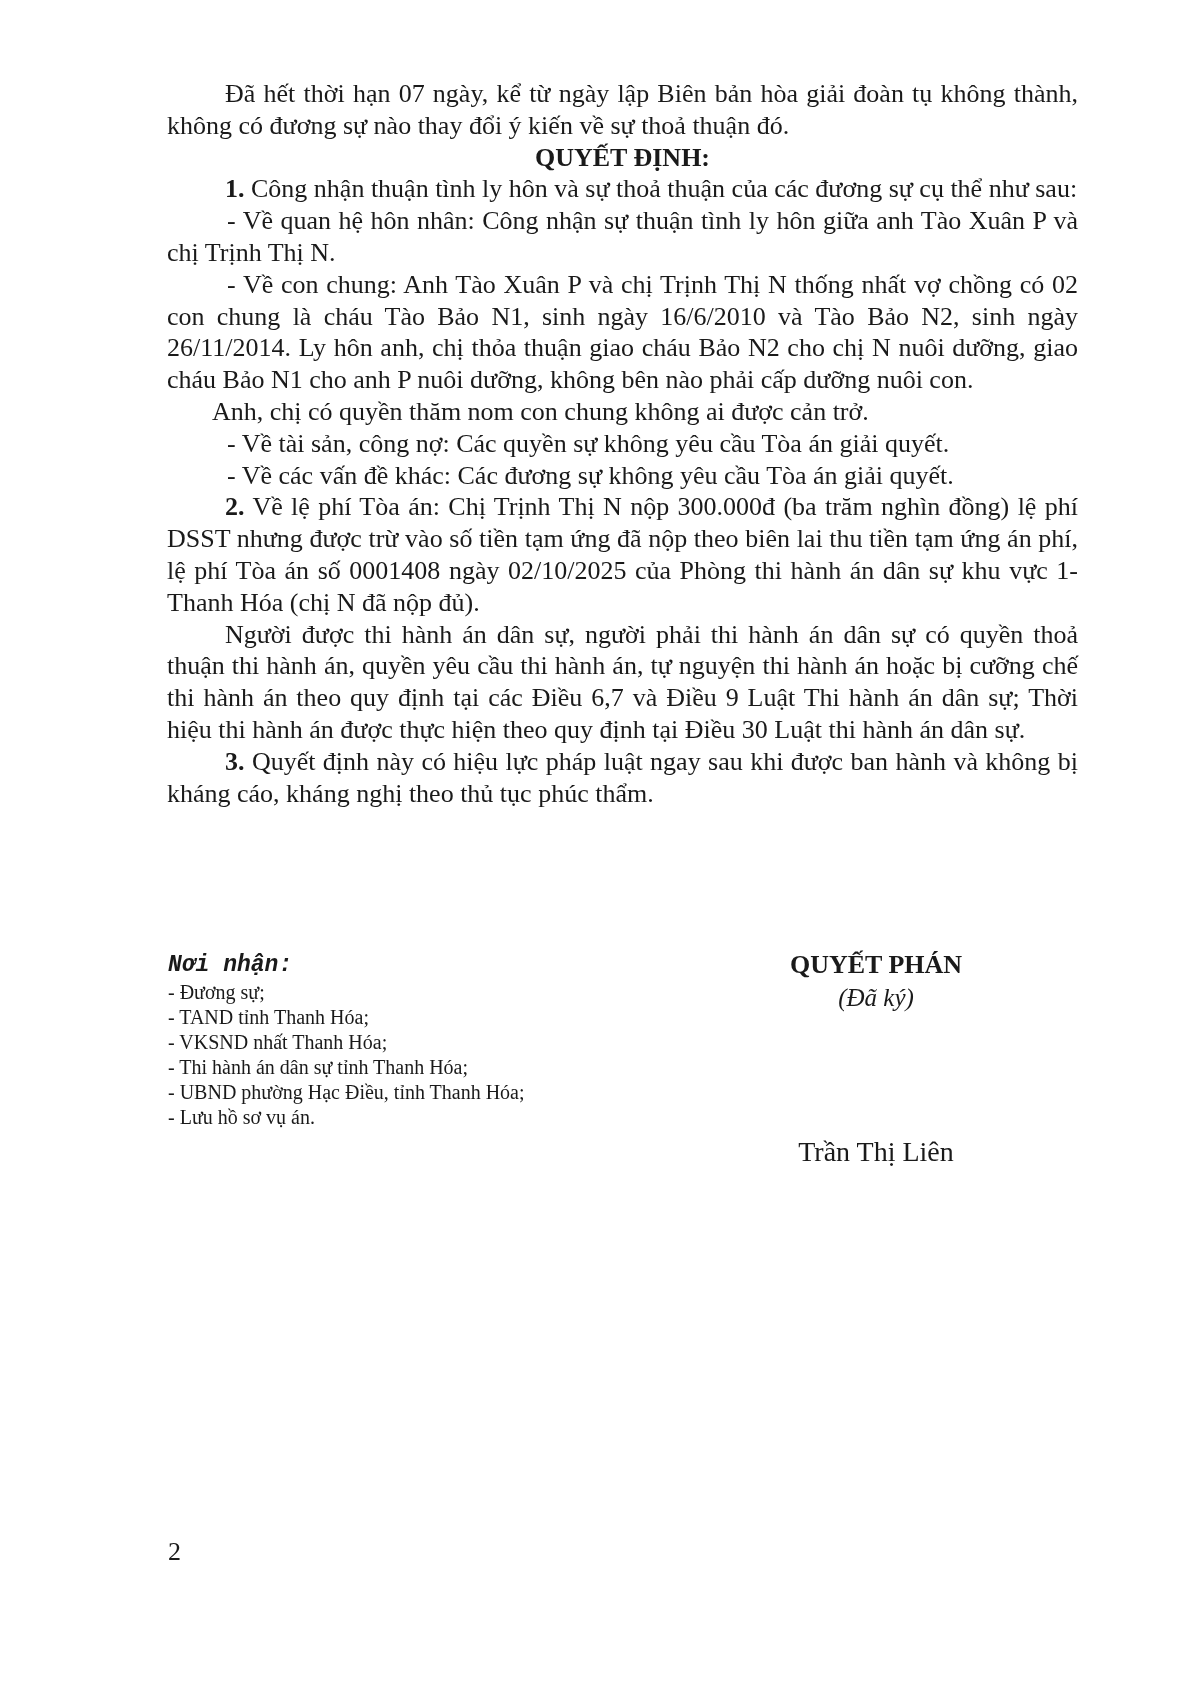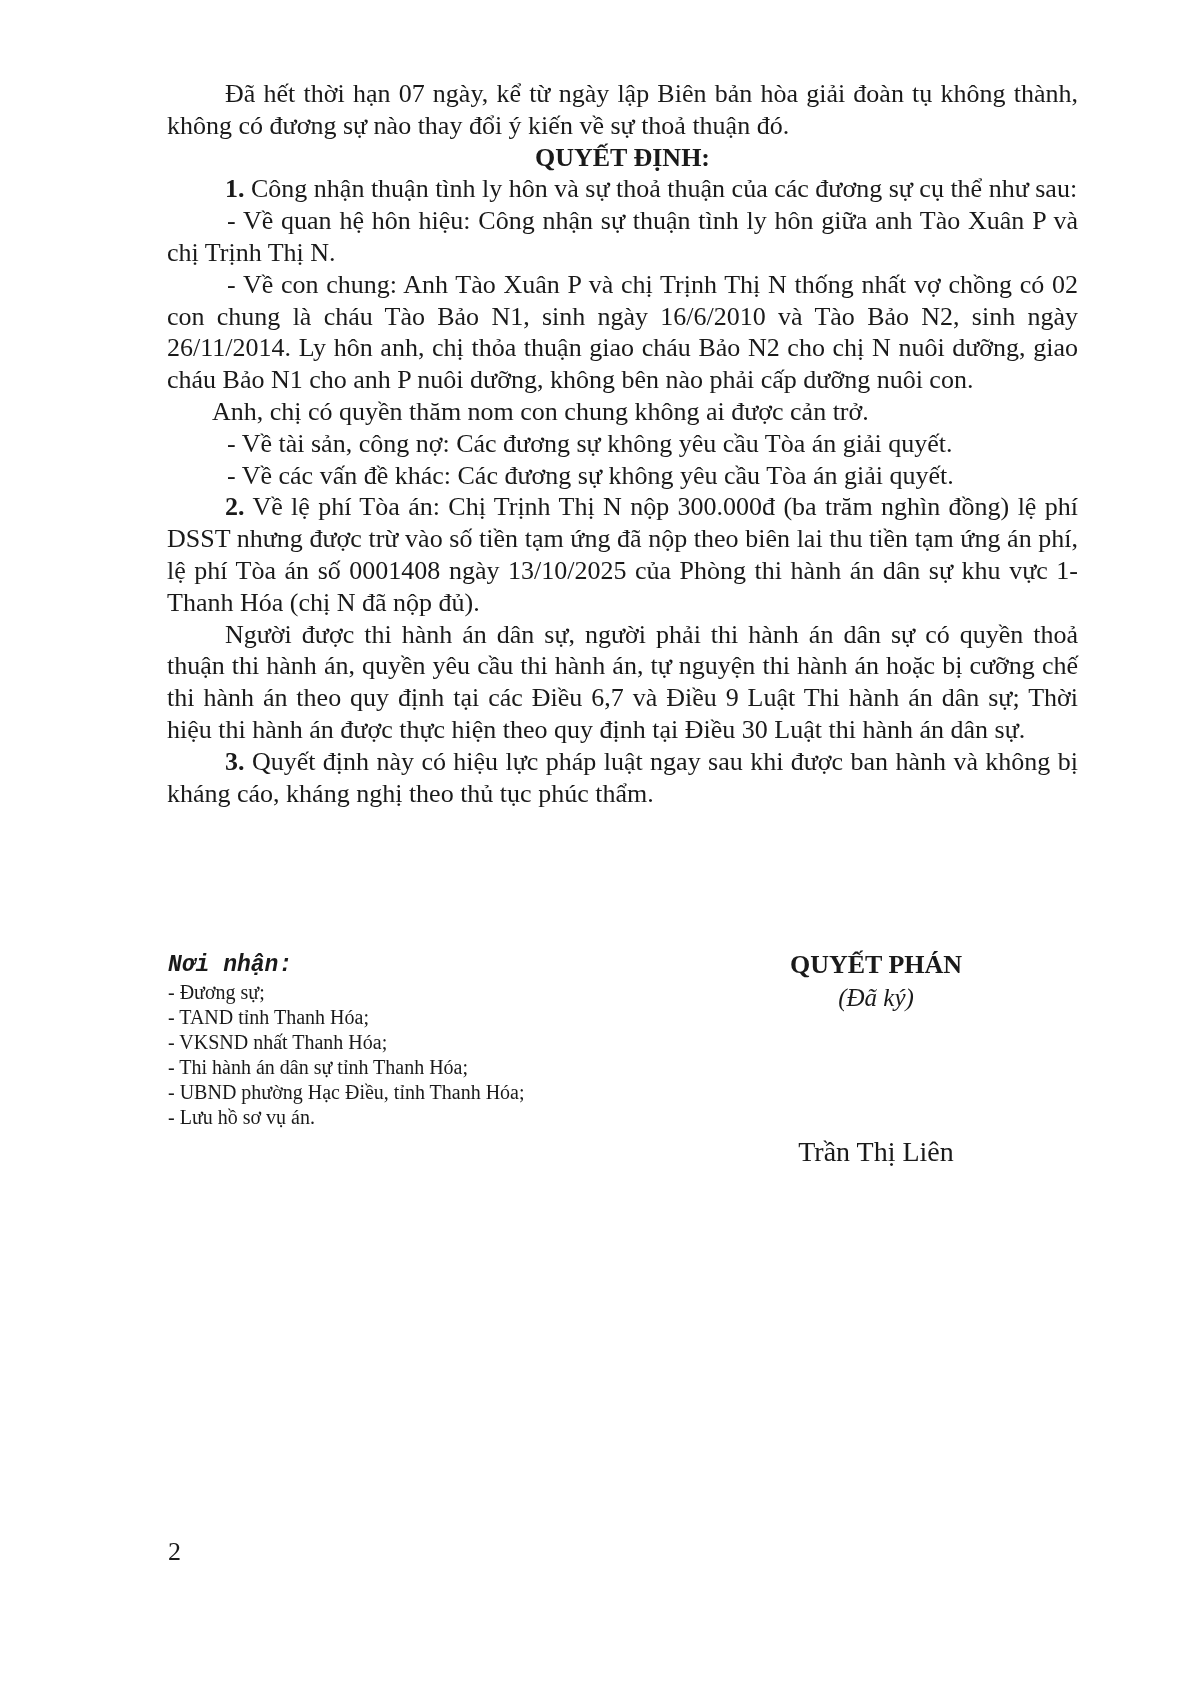--- a/index.html
+++ b/index.html
@@ -36,31 +36,31 @@
 
 <div class="page">
 
   <div class="content">
     <p class="para">Đã hết thời hạn 07 ngày, kể từ ngày lập Biên bản hòa giải đoàn tụ không thành, không có đương sự nào thay đổi ý kiến về sự thoả thuận đó.</p>
 
     <p class="heading">QUYẾT ĐỊNH:</p>
 
     <p class="para"><b class="marker">1.</b><span> Công nhận thuận tình ly hôn và sự thoả thuận của các đương sự cụ thể như sau:</span></p>
 
-    <p class="para dash-indent">- Về quan hệ hôn hiệu: Công nhận sự thuận tình ly hôn giữa anh Tào Xuân P và chị Trịnh Thị N.</p>
+    <p class="para dash-indent">- Về quan hệ hôn nhân: Công nhận sự thuận tình ly hôn giữa anh Tào Xuân P và chị Trịnh Thị N.</p>
 
     <p class="para dash-indent">- Về con chung: Anh Tào Xuân P và chị Trịnh Thị N thống nhất vợ chồng có 02 con chung là cháu Tào Bảo N1, sinh ngày 16/6/2010 và Tào Bảo N2, sinh ngày 26/11/2014. Ly hôn anh, chị thỏa thuận giao cháu Bảo N2 cho chị N nuôi dưỡng, giao cháu Bảo N1 cho anh P nuôi dưỡng, không bên nào phải cấp dưỡng nuôi con.</p>
 
     <p class="para small-indent">Anh, chị có quyền thăm nom con chung không ai được cản trở.</p>
 
-    <p class="para dash-indent">- Về tài sản, công nợ: Các đương sự không yêu cầu Tòa án giải quyết.</p>
+    <p class="para dash-indent">- Về tài sản, công nợ: Các quyền sự không yêu cầu Tòa án giải quyết.</p>
 
     <p class="para dash-indent">- Về các vấn đề khác: Các đương sự không yêu cầu Tòa án giải quyết.</p>
 
-    <p class="para"><b class="marker">2.</b><span> Về lệ phí Tòa án: Chị Trịnh Thị N nộp 300.000đ (ba trăm nghìn đồng) lệ phí DSST nhưng được trừ vào số tiền tạm ứng đã nộp theo biên lai thu tiền tạm ứng án phí, lệ phí Tòa án số 0001408 ngày 13/10/2025 của Phòng thi hành án dân sự khu vực 1- Thanh Hóa (chị N đã nộp đủ).</span></p>
+    <p class="para"><b class="marker">2.</b><span> Về lệ phí Tòa án: Chị Trịnh Thị N nộp 300.000đ (ba trăm nghìn đồng) lệ phí DSST nhưng được trừ vào số tiền tạm ứng đã nộp theo biên lai thu tiền tạm ứng án phí, lệ phí Tòa án số 0001408 ngày 02/10/2025 của Phòng thi hành án dân sự khu vực 1- Thanh Hóa (chị N đã nộp đủ).</span></p>
 
     <p class="para">Người được thi hành án dân sự, người phải thi hành án dân sự có quyền thoả thuận thi hành án, quyền yêu cầu thi hành án, tự nguyện thi hành án hoặc bị cưỡng chế thi hành án theo quy định tại các Điều 6,7 và Điều 9 Luật Thi hành án dân sự; Thời hiệu thi hành án được thực hiện theo quy định tại Điều 30 Luật thi hành án dân sự.</p>
 
     <p class="para"><b class="marker">3.</b><span> Quyết định này có hiệu lực pháp luật ngay sau khi được ban hành và không bị kháng cáo, kháng nghị theo thủ tục phúc thẩm.</span></p>
   </div>
 
   <div class="footer-left">
     <div class="recipients-label">Nơi nhận:</div>
     <div class="recipient">- Đương sự;</div>
     <div class="recipient">- TAND tỉnh Thanh Hóa;</div>

